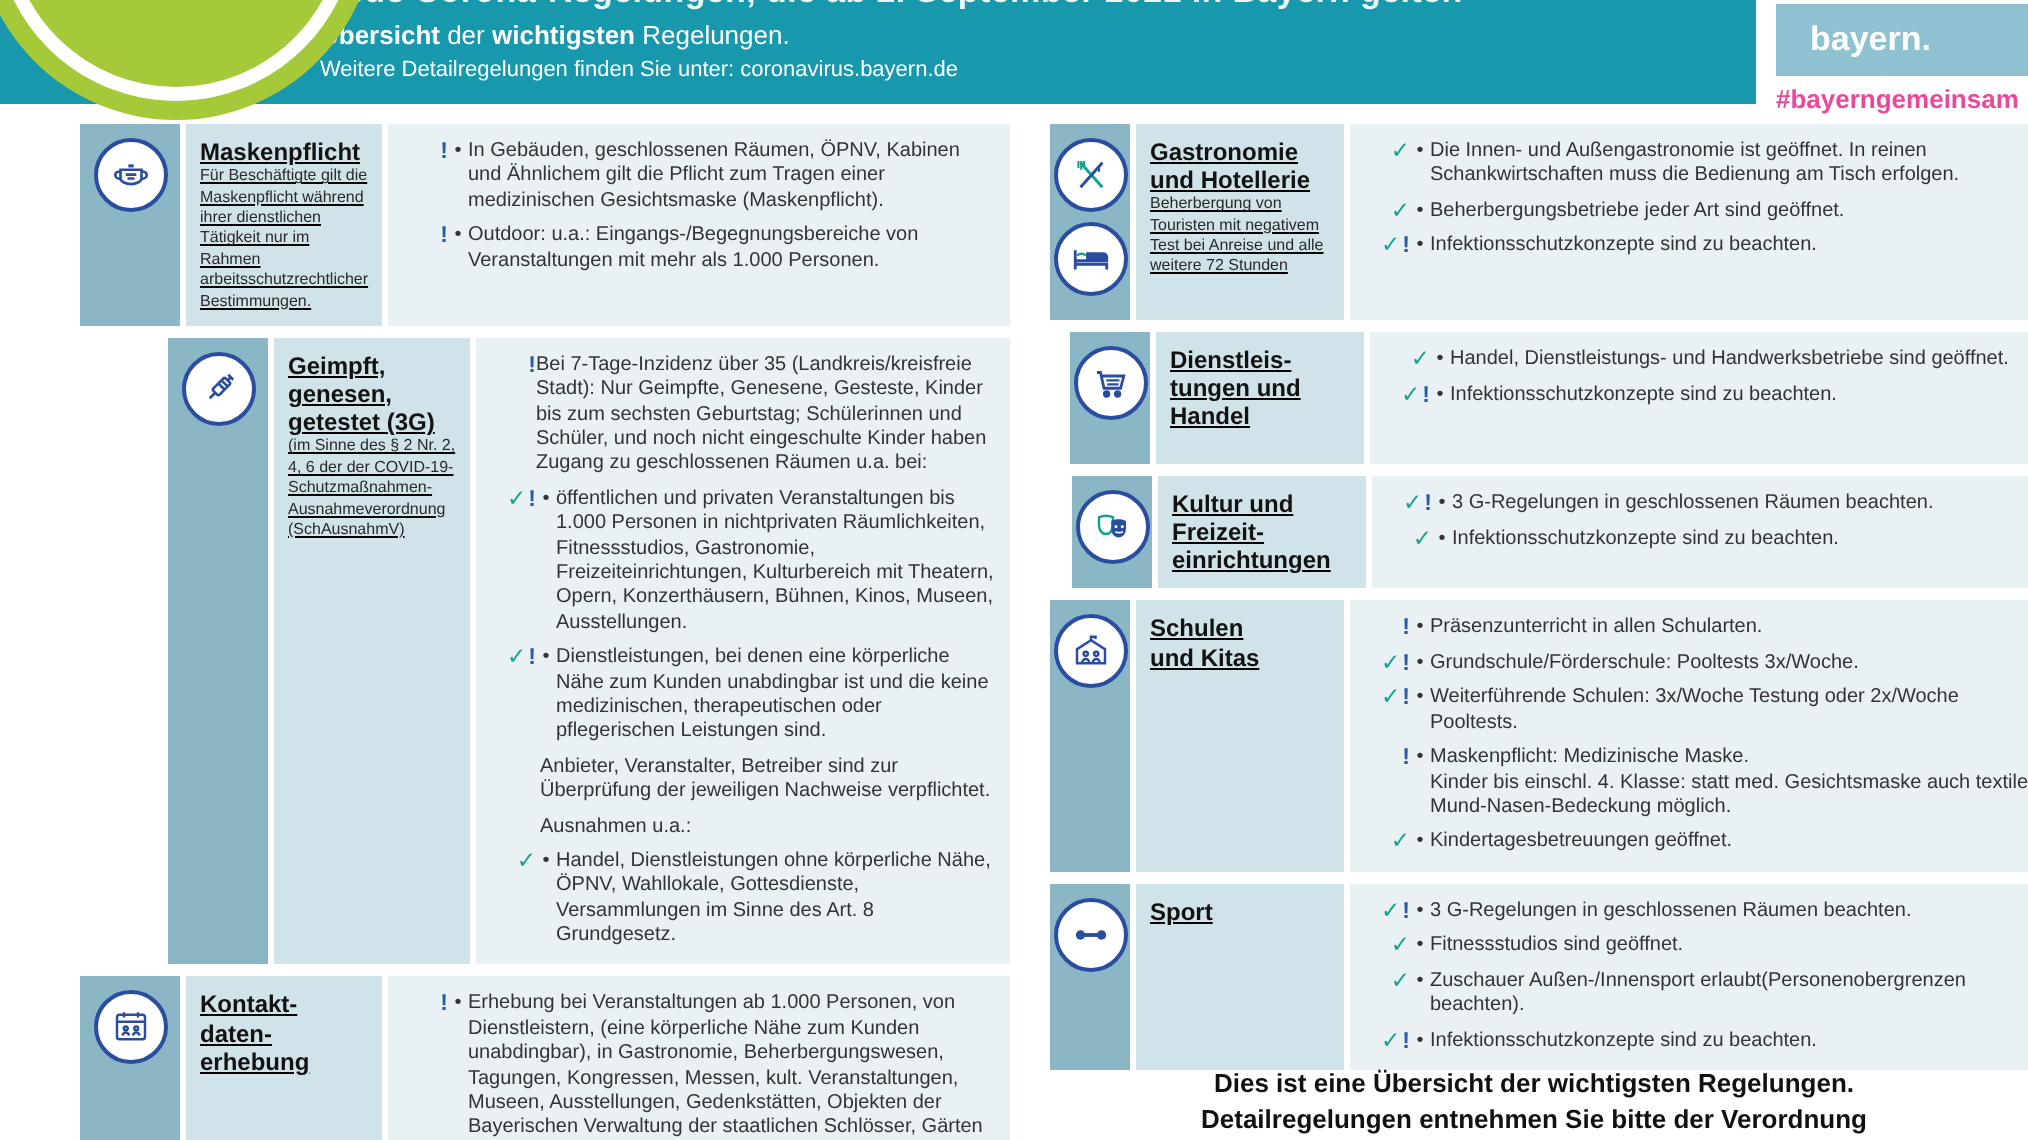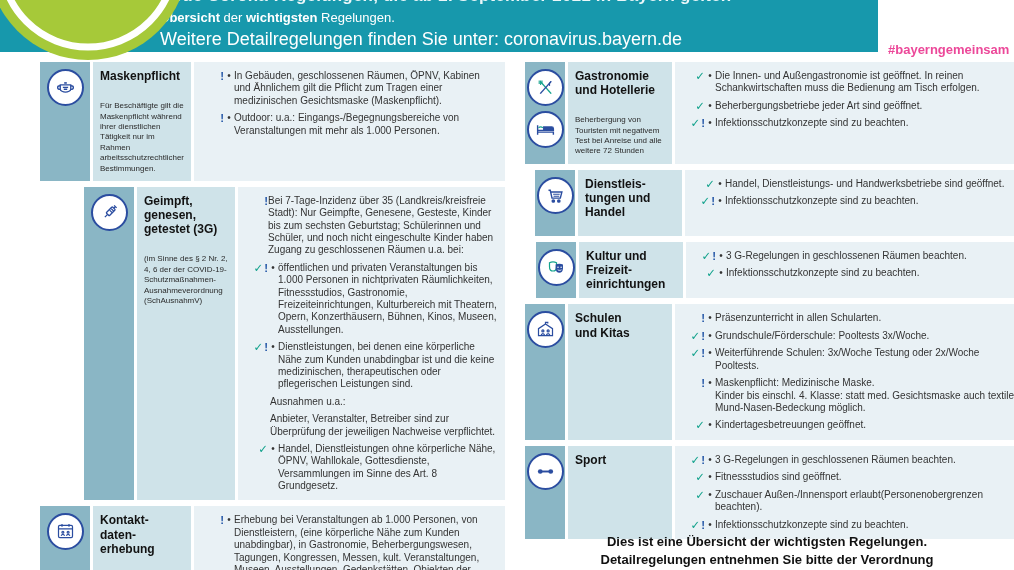--- a/index.html
+++ b/index.html
@@ -7,21 +7,21 @@
     position:relative; width:1014px; height:570px; overflow:hidden;
     background:#ffffff;
     font-family:"Liberation Sans","DejaVu Sans",sans-serif;
     -webkit-font-smoothing:antialiased;
   }
   
   .banner { position:absolute; left:0; top:0; width:878px; height:52px; background:#1798ac; overflow:hidden; }
   .banner-clipped-title { position:absolute; left:160px; top:-14px; font-weight:bold; font-size:17px; color:#eaf7f9; white-space:nowrap; letter-spacing:.2px; }
   .banner-line2 { position:absolute; left:160px; top:10px; font-size:13px; color:#fff; white-space:nowrap; }
   .banner-line2 .seg-b { font-weight:bold; }
-  .banner-line3 { position:absolute; left:160px; top:29px; font-size:18px; color:#fff; white-space:nowrap; }
+  .banner-line3 { position:absolute; left:160px; top:29px; font-size:11px; color:#fff; white-space:nowrap; }
   .green-circle-svg { position:absolute; left:-14px; top:0; }
   .bayern-box { position:absolute; left:888px; top:2px; width:126px; height:36px; background:#8fc2d1; }
   .bayern-box .logo-text { display:block; padding-left:17px; line-height:36px; font-weight:bold; font-size:17px; color:#ffffff; }
   .hashtag { position:absolute; left:888px; top:42px; width:126px; font-weight:bold; font-size:13px; color:#ec4899; white-space:nowrap; }
   
   .col { position:absolute; top:62px; }
   .col-left  { left:40px;  width:465px; }
   .col-right { left:525px; width:504px; }
   .row { display:grid; column-gap:3px; margin-bottom:6px; }
   .col-left  .row { grid-template-columns:50px 98px 1fr; }
@@ -31,23 +31,23 @@
   .col-left  .row:nth-child(3){ min-height:120px; }
   .col-right .row:nth-child(1){ min-height:98px; }
   .col-right .row:nth-child(2){ min-height:66px;margin-left:10px; }
   .col-right .row:nth-child(3){ min-height:48px;padding-left:11px; }
   .col-right .row:nth-child(4){ min-height:135px; }
   .col-right .row:nth-child(5){ min-height:91px; }
   .icon-cell { background:#8ab6c5; display:flex; flex-direction:column; align-items:center; padding-top:7px; gap:5px; }
   .icon-circle { width:33px; height:33px; flex:none; background:#fff; border:2.5px solid #2b4da0; border-radius:50%;
                  display:flex; align-items:center; justify-content:center; color:#2b4da0; }
   .icon-circle svg { width:21px; height:21px; }
-  .title-cell { background:#cfe3e9; padding:7px 5px 7px 7px; }
+  .title-cell { background:#cfe3e9; padding:7px 5px 7px 7px;text-decoration:underline; }
   .row-title { font-size:12px; font-weight:bold; color:#121212; line-height:1.18; white-space:pre-line; }
-  .row-subtitle { font-size:8px; color:#2a2a2a; line-height:1.3; margin-top:18px; overflow-wrap:anywhere; }
+  .row-subtitle { font-size:8px; color:#2a2a2a; line-height:1.3; margin-top:0; overflow-wrap:anywhere; }
   .content-cell { background:#e9f1f5; padding:8px 8px 8px 4px; }
   .item { display:flex; align-items:flex-start; margin-bottom:5px; font-size:10px; line-height:1.24; color:#333; }
   .item:last-child { margin-bottom:0; }
   .m { width:26px; flex:none; text-align:right; line-height:1.05; }
   .check { color:#14a38d; font-weight:bold; font-size:11.5px; }
   .excl  { color:#2a5ba9; font-weight:bold; font-size:11.5px; margin-left:1px; }
   .b { width:10px; flex:none; text-align:center; color:#333; }
   .t { flex:1; white-space:pre-line; }
   .item-plain { padding-left:28px; }
   
@@ -63,20 +63,23 @@
     <div class="banner-clipped-title">Neue Corona-Regelungen, die ab 2. September 2021 in Bayern gelten</div>
     <div class="banner-line2" id="line2-host"><span class="seg-b">Übersicht </span><span class="seg-n">der </span><span class="seg-b">wichtigsten </span><span class="seg-n">Regelungen.</span></div>
     <div class="banner-line3">Weitere Detailregelungen finden Sie unter: coronavirus.bayern.de</div>
   </div>
 
   <svg class="green-circle-svg" width="210" height="80" aria-hidden="true">
     <circle cx="102" cy="-40" r="100" fill="#a6c939"></circle>
     <circle cx="102" cy="-40" r="87" fill="none" stroke="#ffffff" stroke-width="7"></circle>
   </svg>
 
+  <div class="bayern-box">
+    <span class="logo-text">bayern.</span>
+  </div>
   <div class="hashtag">#bayerngemeinsam</div>
 
   <div class="col col-left">
       <div class="row">
         <div class="cell icon-cell">
           <div class="icon-circle">
             <svg viewBox="0 0 24 24" fill="none" stroke="currentColor" stroke-width="1.5">
               <path d="M6 9h12v5c0 1.8-3.2 3.2-6 3.2S6 15.8 6 14z"></path>
               <path d="M6 10c-1.8 0-3 .8-3 2s1.2 2.2 3 2.2M18 10c1.8 0 3 .8 3 2s-1.2 2.2-3 2.2"></path>
               <path d="M9 11.8h6M10 14h4"></path>
@@ -127,24 +130,24 @@
             <span class="m"><span class="check">✓</span><span class="excl">!</span></span>
             <span class="b">•</span>
             <span class="t">öffentlichen und privaten Veranstaltungen bis 1.000 Personen in nichtprivaten Räumlichkeiten, Fitnessstudios, Gastronomie, Freizeiteinrichtungen, Kulturbereich mit Theatern, Opern, Konzerthäusern, Bühnen, Kinos, Museen, Ausstellungen.</span>
           </div>
           <div class="item">
             <span class="m"><span class="check">✓</span><span class="excl">!</span></span>
             <span class="b">•</span>
             <span class="t">Dienstleistungen, bei denen eine körperliche Nähe zum Kunden unabdingbar ist und die keine medizinischen, therapeutischen oder pflegerischen Leistungen sind.</span>
           </div>
           <div class="item item-plain">
+            <span class="t">Anbieter, Veranstalter, Betreiber sind zur Überprüfung der jeweiligen Nachweise verpflichtet.</span>
+          </div>
+          <div class="item item-plain">
             <span class="t">Ausnahmen u.a.:</span>
-          </div>
-          <div class="item item-plain">
-            <span class="t">Anbieter, Veranstalter, Betreiber sind zur Überprüfung der jeweiligen Nachweise verpflichtet.</span>
           </div>
           <div class="item">
             <span class="m"><span class="check">✓</span></span>
             <span class="b">•</span>
             <span class="t">Handel, Dienstleistungen ohne körperliche Nähe, ÖPNV, Wahllokale, Gottesdienste, Versammlungen im Sinne des Art. 8 Grundgesetz.</span>
           </div>
         </div>
       </div>
       <div class="row">
         <div class="cell icon-cell">

